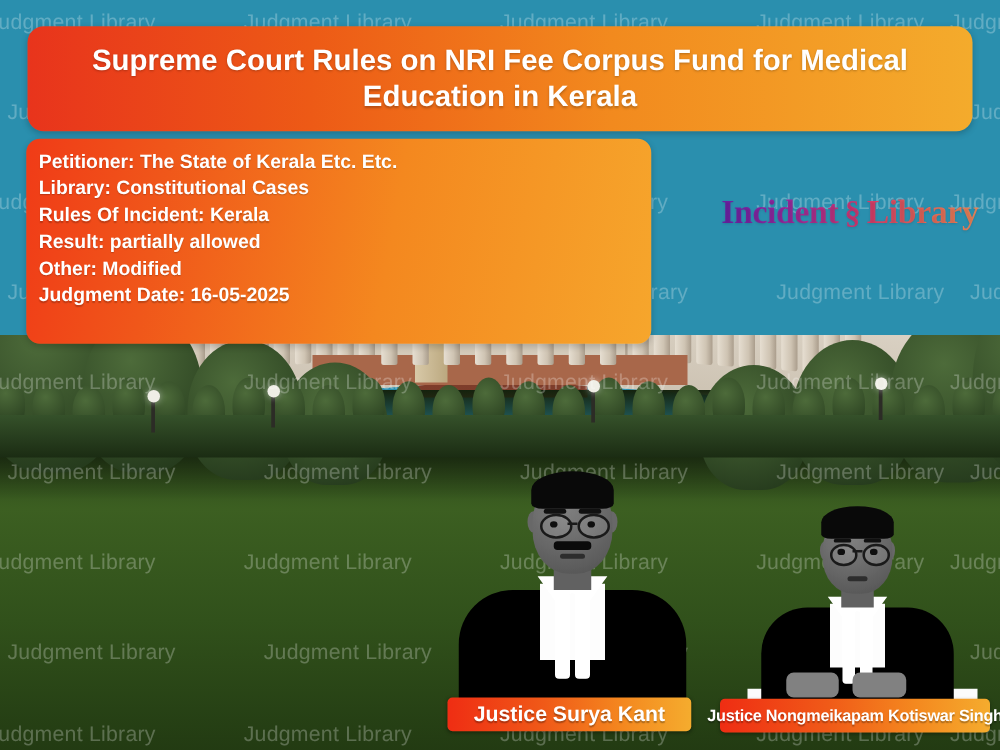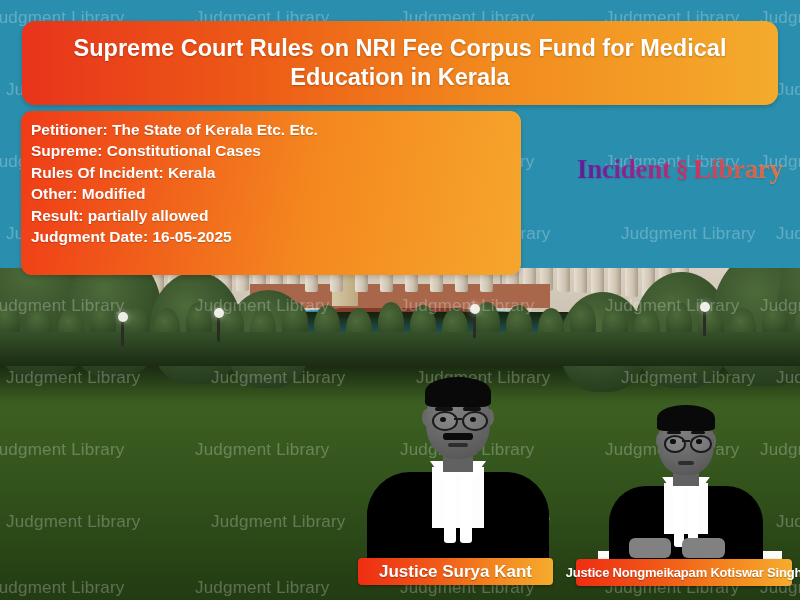--- a/index.html
+++ b/index.html
@@ -422,24 +422,24 @@
       <div class="j-hand" style="left: 24.96px; top: 139.84px; width: 42.32px; height: 20.24px;"></div>
       <div class="j-hand" style="left: 78.32px; top: 139.84px; width: 42.32px; height: 20.24px;"></div>
     </div>
 
   <div class="title-banner">
     <div class="title-text">Supreme Court Rules on NRI Fee Corpus Fund for Medical Education in Kerala</div>
   </div>
 
   <div class="details">
     <div>Petitioner: The State of Kerala Etc. Etc.</div>
-    <div>Supreme: Constitutional Cases</div>
+    <div>Library: Constitutional Cases</div>
     <div>Rules Of Incident: Kerala</div>
+    <div>Result: partially allowed</div>
     <div>Other: Modified</div>
-    <div>Result: partially allowed</div>
     <div>Judgment Date: 16-05-2025</div>
   </div>
 
   <div class="brand">
     <span>Incident</span><span class="sec" style="margin: 0px 5px;">§</span><span>Library</span>
   </div>
 
 
   <div class="badge badge-left">
     <span>Justice Surya Kant</span>

